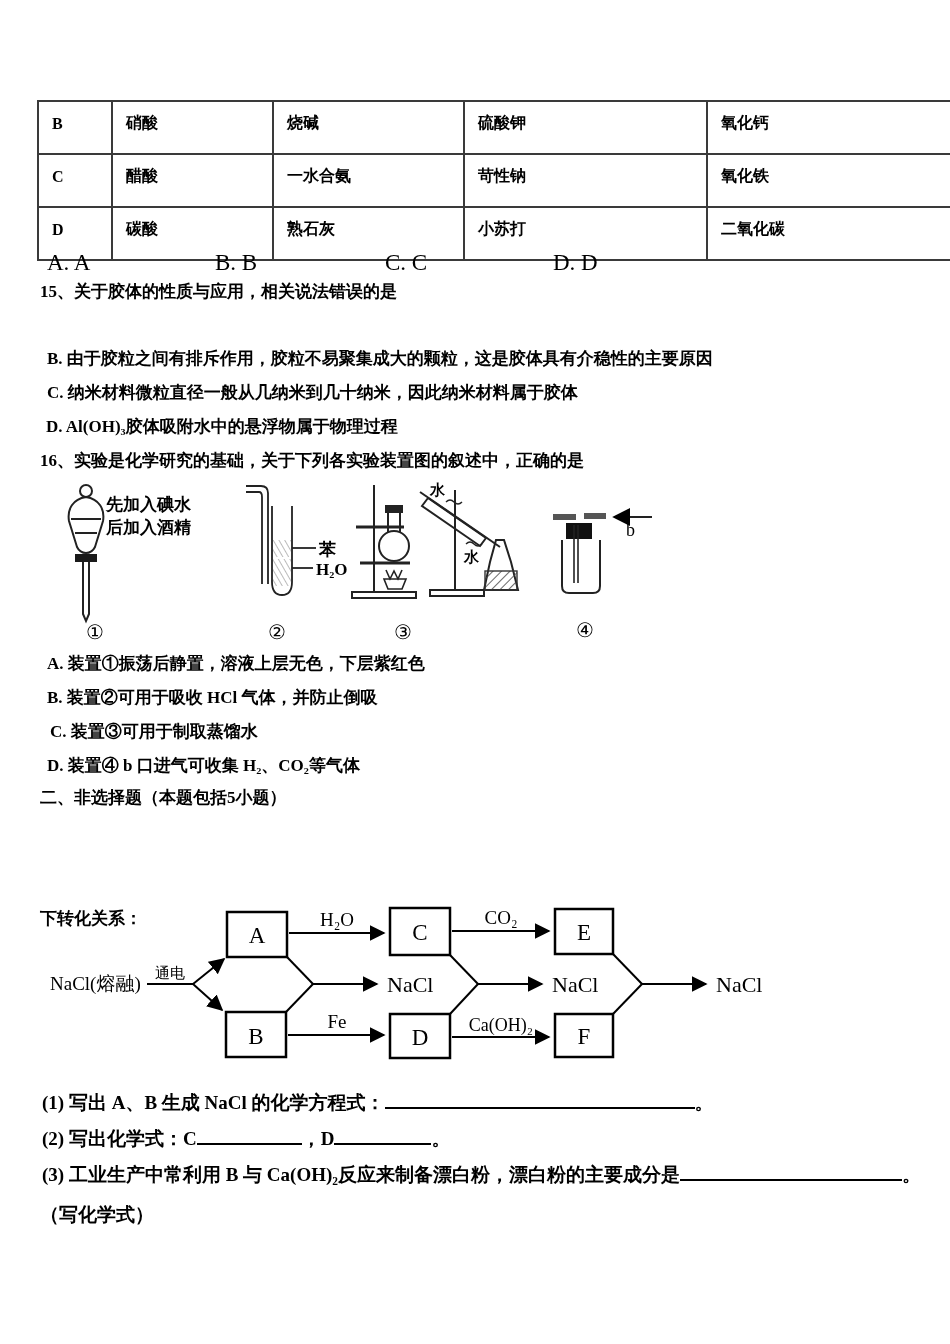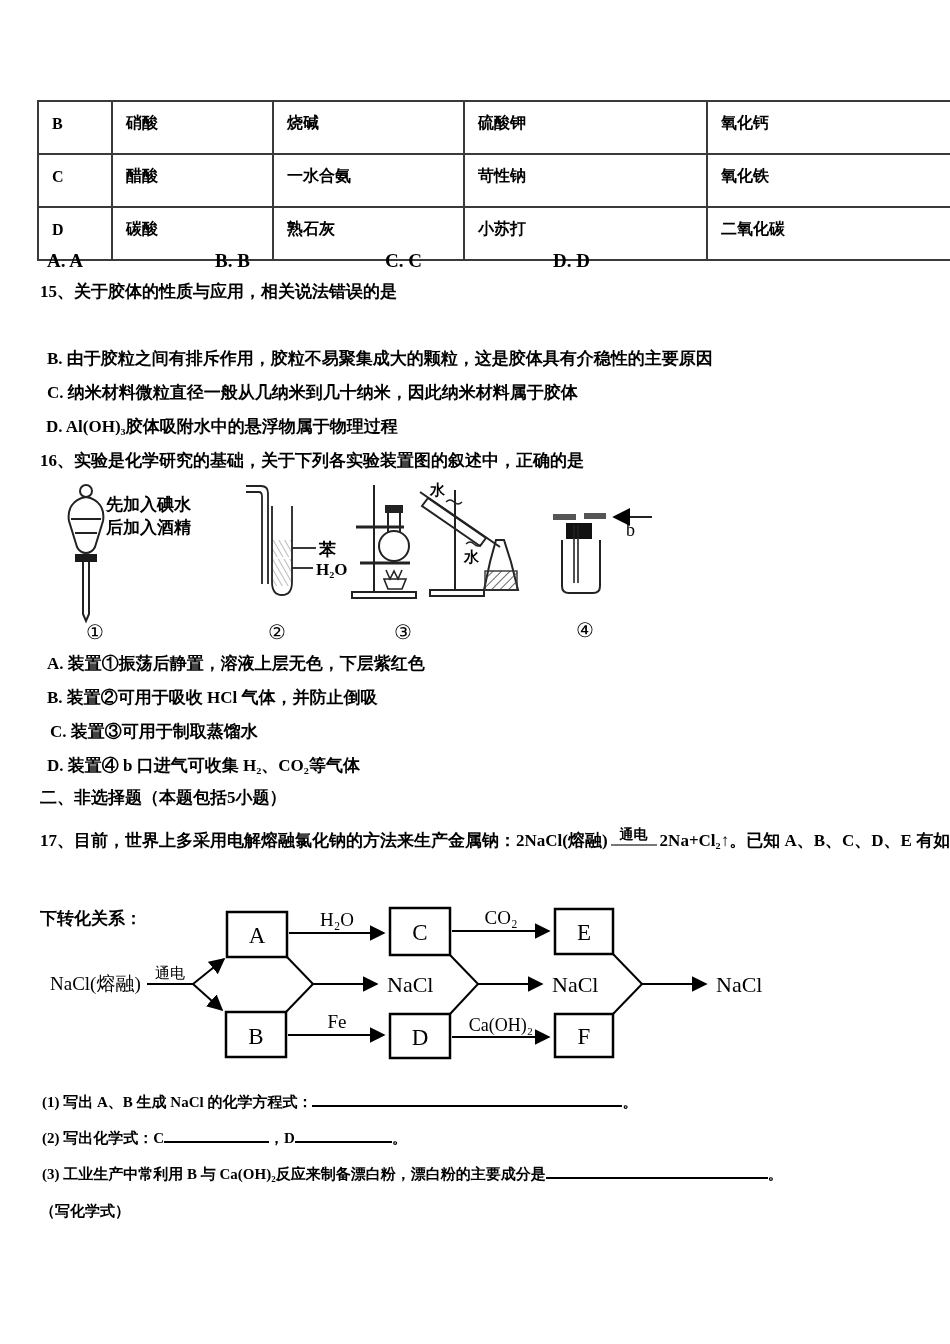--- a/index.html
+++ b/index.html
@@ -27,22 +27,22 @@
     padding:0 0 8px 13px;
     vertical-align:middle;
   }
   td.c0{width:59px;font-family:"Liberation Serif",serif;}
   td.c1{width:146px;}
   td.c2{width:176px;}
   td.c3{width:228px;}
   td.c4{width:231px;}
   
   .line{font-size:17px;font-weight:700;white-space:nowrap;}
-  .ansline{font-size:19px;font-weight:700;}
-  .subline{font-size:15px;font-weight:700;white-space:nowrap;}
+  .ansline{font-size:23px;font-weight:400;}
+  .subline{font-size:19px;font-weight:700;white-space:nowrap;}
   .blank{
     display:inline-block;
     border-bottom:2px solid #000;
     height:15px;
     vertical-align:baseline;
   }
   .cond{
     display:inline-block;
     font-size:14px;
     font-weight:700;
@@ -172,23 +172,20 @@
     </g>
   </svg>
 
   <div class="abs line" style="left:47px;top:686px;">B. 装置②可用于吸收 HCl 气体，并防止倒吸</div>
   <div class="abs line" style="left:47px;top:652px;">A. 装置①振荡后静置，溶液上层无色，下层紫红色</div>
   <div class="abs line" style="left:50px;top:720px;">C. 装置③可用于制取蒸馏水</div>
   <div class="abs line" style="left:47px;top:754px;">D. 装置④ b 口进气可收集 H₂、CO₂等气体</div>
 
   <div class="abs line" style="left:40px;top:786px;">二、非选择题（本题包括5小题）</div>
 
-  <div class="abs line" style="left:40px;top:826px;">
-    <span>17、目前，世界上多采用电解熔融氯化钠的方法来生产金属钠：2NaCl(熔融)</span><span class="cond">通电</span><span>2Na+Cl₂↑。已知 A、B、C、D、E 有如</span>
-  </div>
   <div class="abs line" style="left:40px;top:876px;margin-top:31px;">下转化关系：</div>
 
   <svg class="abs" style="left:40px;top:900px;" width="800" height="170" viewBox="0 0 800 170">
     <defs>
       <marker id="ah2" viewBox="0 0 10 10" refX="9" refY="5" markerWidth="8" markerHeight="8" orient="auto-start-reverse">
         <path d="M0,0 L10,5 L0,10 z" fill="#000"></path>
       </marker>
     </defs>
     <g stroke="#000" stroke-width="2" fill="none">
 

